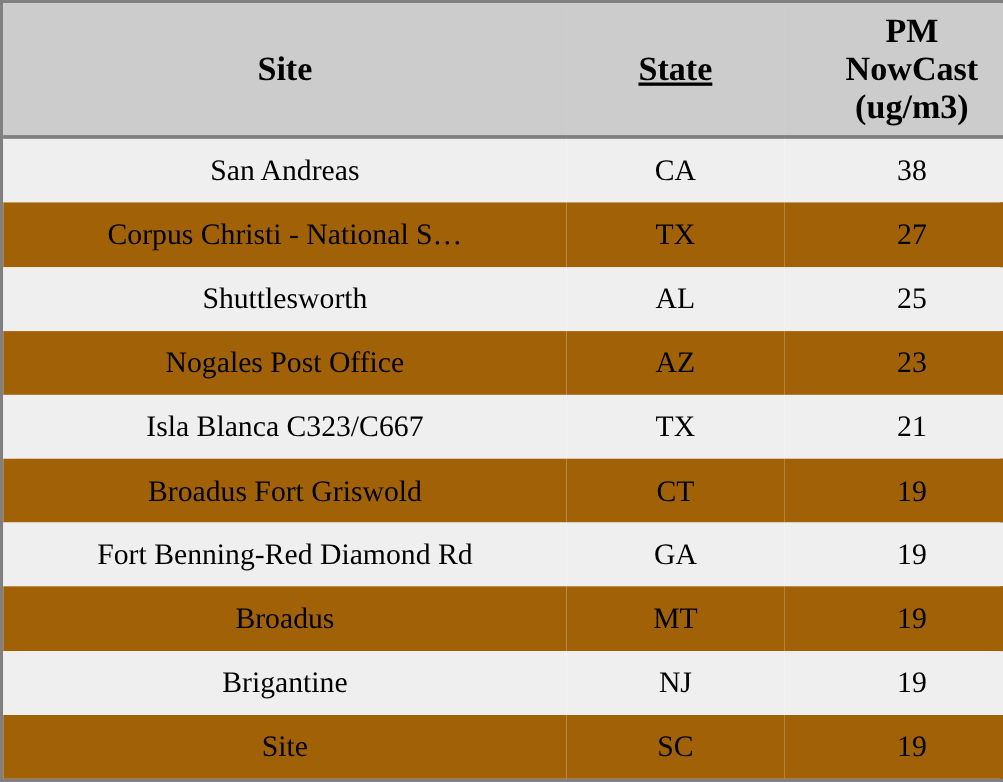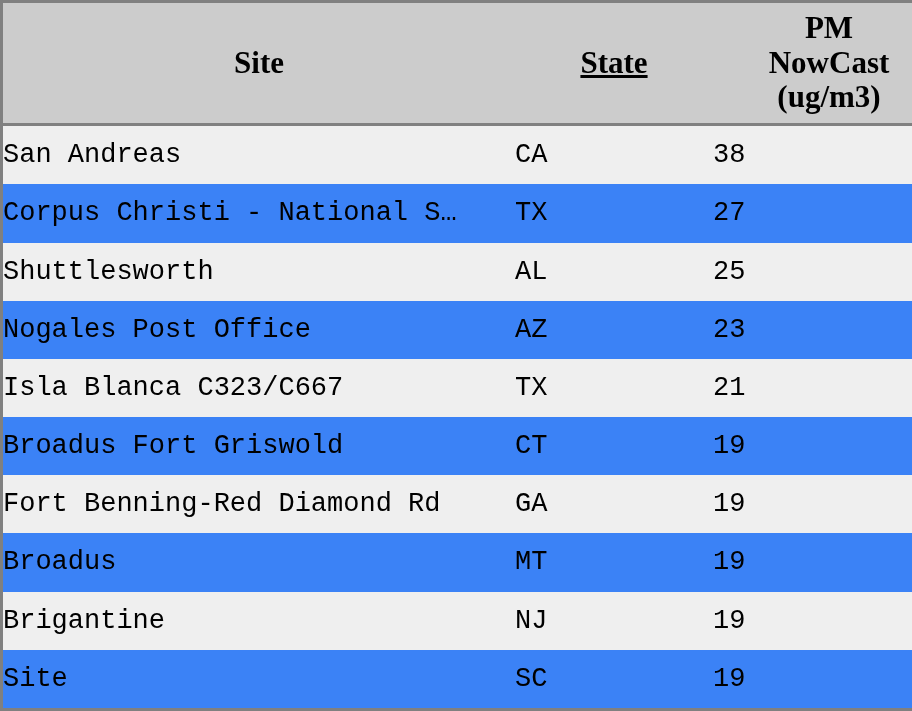--- a/index.html
+++ b/index.html
@@ -39,31 +39,31 @@
     text-align: center;
     vertical-align: middle;
     padding: 8px 6px;
     line-height: 1.12;
   }
   th.col-site { width: 500px; margin-left: 12px; }
   th.col-state { width: 186px; text-decoration: underline; }
   th.col-value { width: 220px; }
 
   tbody td {
-    font-family: Liberation Mono, monospace;
+    font-family: Liberation Serif, serif;
     font-size: 27px;
     color: #000000;
-    text-align: left;
+    text-align: center;
     vertical-align: middle;
     padding: 0;
     height: 58px;
     border: none;
   }
   tbody tr.row-odd td { background: #efefef; }
-  tbody tr.row-even td { background: #3b82f6; }
+  tbody tr.row-even td { background: #a16207; }
 </style>
 </head>
 <body>
 
 <div class="table-frame">
   <table class="data-table">
     <thead>
       <tr class="header-row">
         <th class="col-site">Site</th>
         <th class="col-state">State</th>

